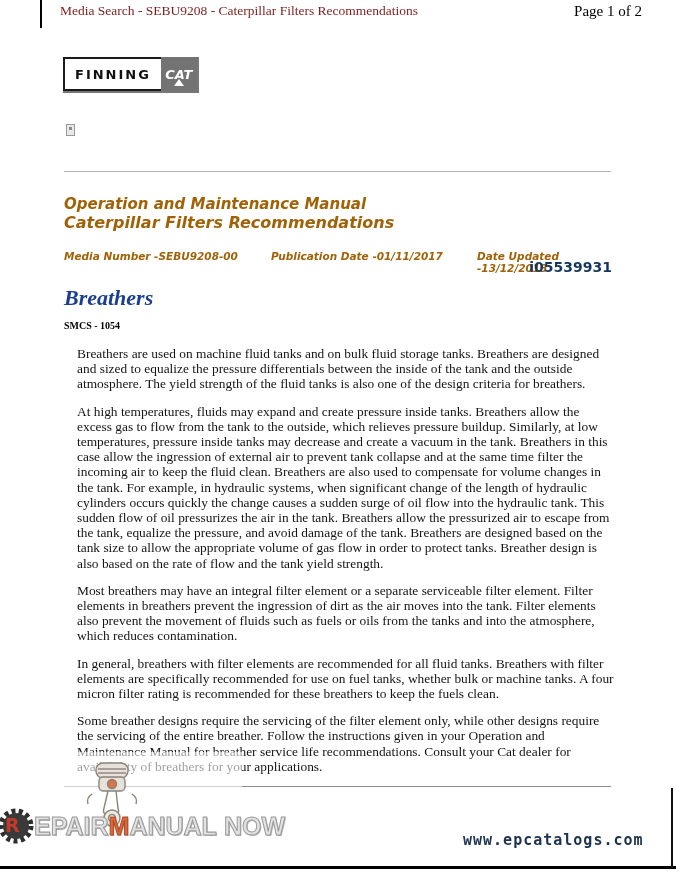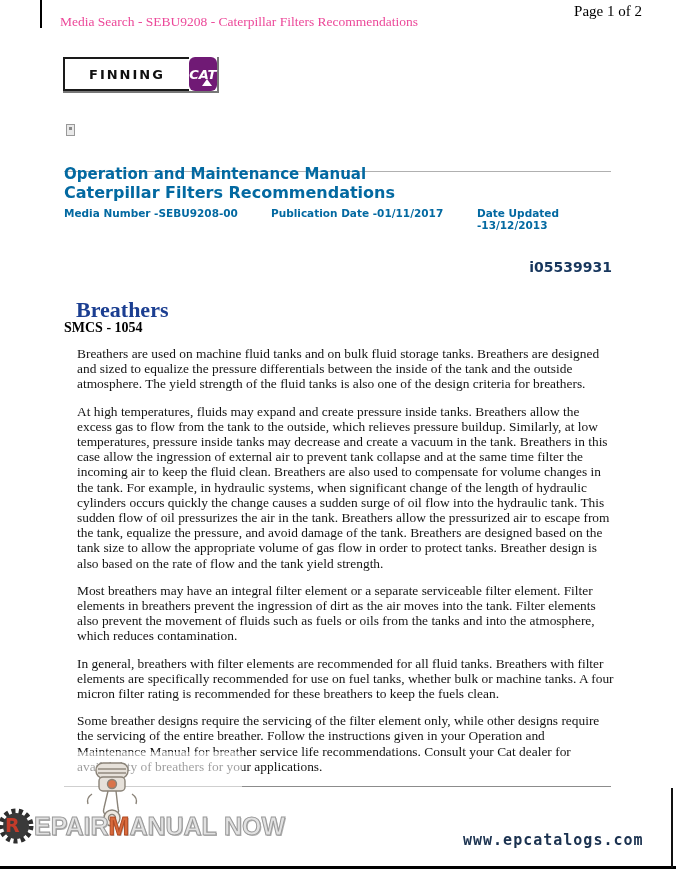--- a/index.html
+++ b/index.html
@@ -6,66 +6,66 @@
   .page{
     position:relative;width:676px;height:872px;background:#ffffff;
     overflow:hidden;font-family:"Liberation Serif",serif;color:#111;
   }
   
   .left-tick{position:absolute;left:40px;top:0;width:2px;height:28px;background:#000;}
   .bottom-frame{position:absolute;left:0;top:866px;width:676px;height:3px;background:#000;}
   .right-frame{position:absolute;left:671px;top:788px;width:2px;height:80px;background:#111;}
 
   
-  .print-header-left{position:absolute;left:60px;top:14px;font-size:13.5px;color:#ec4899;}
+  .print-header-left{position:absolute;left:60px;top:3px;font-size:13.5px;color:#7f1d1d;}
   .print-header-right{position:absolute;right:34px;top:3px;font-size:15px;color:#000;}
 
   
   .logo{position:absolute;left:63px;top:57px;display:flex;align-items:stretch;height:34px;
         border-right:2px solid #777;border-bottom:2px solid #777;}
   .logo .finning{
     display:flex;align-items:center;background:#fff;border:2px solid #1a1a1a;border-right:none;
-    padding:0 24px;font-family:"DejaVu Sans",sans-serif;font-weight:bold;font-size:13px;
+    padding:0 10px;font-family:"DejaVu Sans",sans-serif;font-weight:bold;font-size:13px;
     letter-spacing:2px;color:#101010;
   }
   .logo .catbox{
     position:relative;display:flex;align-items:center;justify-content:center;
-    width:28px;background:#701a75;color:#fff;font-family:"DejaVu Sans",sans-serif;
-    font-weight:bold;font-style:italic;font-size:13px;letter-spacing:0px;border-radius:6px;
+    width:36px;background:#737373;color:#fff;font-family:"DejaVu Sans",sans-serif;
+    font-weight:bold;font-style:italic;font-size:13px;letter-spacing:0px;
   }
   .logo .cat-tri{
     position:absolute;left:13px;bottom:5px;width:0;height:0;
     border-left:5px solid transparent;border-right:5px solid transparent;border-bottom:7px solid #fff;
   }
   
   .sis-title{
     position:absolute;left:280px;top:63px;font-family:"DejaVu Serif",serif;
     font-weight:bold;font-size:15.5px;letter-spacing:.4px;color:#000;
   }
   
   .marker{position:absolute;left:66px;top:124px;width:7px;height:10px;border:1px solid #999;
           background:#e9e9e9;}
   .marker i{display:block;width:3px;height:3px;margin:2px auto 0;background:#8a8a8a;}
 
   .rule1{position:absolute;left:64px;top:171px;width:547px;height:1px;background:#b0b0b0;}
 
   
-  .doc-header{position:absolute;left:64px;top:166px;width:548px;font-family:"DejaVu Sans",sans-serif;color:#0369a1;}
+  .doc-header{position:absolute;left:64px;top:196px;width:548px;font-family:"DejaVu Sans",sans-serif;color:#a16207;font-style:italic;}
   .doc-title{font-weight:bold;font-size:15px;line-height:17px;}
   .doc-subtitle{font-weight:bold;font-size:16px;line-height:14px;margin-top:3px;}
-  .doc-meta{position:relative;height:14px;margin-top:7px;font-weight:bold;font-size:10.5px;}
+  .doc-meta{position:relative;height:14px;margin-top:20px;font-weight:bold;font-size:10.5px;}
   .meta-media{position:absolute;left:0;}
   .meta-pub{position:absolute;left:207px;}
   .meta-upd{position:absolute;left:413px;}
 
   .doc-id{position:absolute;right:64px;top:259px;font-family:"DejaVu Sans",sans-serif;
           font-weight:bold;font-size:14px;color:#17365d;}
 
   .section-title{position:absolute;left:64px;top:285px;font-weight:bold;font-size:22px;color:#1b3e91;}
-  .smcs{position:absolute;left:64px;top:320px;font-weight:bold;font-size:14px;color:#000;}
+  .smcs{position:absolute;left:64px;top:320px;font-weight:bold;font-size:10px;color:#000;}
 
   .body-text{position:absolute;left:64px;top:346px;width:552px;z-index:1;}
   .body-text p{margin:0 0 12px 13px;font-size:13.4px;line-height:15.2px;color:#141414;}
 
   .rule2{position:absolute;left:64px;top:786px;width:547px;height:1px;background:#8c8c8c;z-index:1;}
 
   
   .fade-overlay{position:absolute;left:52px;top:752px;width:190px;height:40px;
                 background:rgba(255,255,255,0.58);z-index:2;}
 
@@ -121,21 +121,21 @@
     <div class="doc-title">Operation and Maintenance Manual</div>
     <div class="doc-subtitle">Caterpillar Filters Recommendations</div>
     <div class="doc-meta">
       <span class="meta-media">Media Number -SEBU9208-00</span>
       <span class="meta-pub">Publication Date -01/11/2017</span>
       <span class="meta-upd">Date Updated -13/12/2013</span>
     </div>
   </div>
 
   <div class="doc-id">i05539931</div>
-  <h1 class="section-title" style="margin:12px;">Breathers</h1>
+  <h1 class="section-title" style="margin:0;font-style:italic;">Breathers</h1>
   <div class="smcs">SMCS - 1054</div>
 
   <div class="body-text">
     <p>Breathers are used on machine fluid tanks and on bulk fluid storage tanks. Breathers are designed and sized to equalize the pressure differentials between the inside of the tank and the outside atmosphere. The yield strength of the fluid tanks is also one of the design criteria for breathers.</p>
     <p>At high temperatures, fluids may expand and create pressure inside tanks. Breathers allow the excess gas to flow from the tank to the outside, which relieves pressure buildup. Similarly, at low temperatures, pressure inside tanks may decrease and create a vacuum in the tank. Breathers in this case allow the ingression of external air to prevent tank collapse and at the same time filter the incoming air to keep the fluid clean. Breathers are also used to compensate for volume changes in the tank. For example, in hydraulic systems, when significant change of the length of hydraulic cylinders occurs quickly the change causes a sudden surge of oil flow into the hydraulic tank. This sudden flow of oil pressurizes the air in the tank. Breathers allow the pressurized air to escape from the tank, equalize the pressure, and avoid damage of the tank. Breathers are designed based on the tank size to allow the appropriate volume of gas flow in order to protect tanks. Breather design is also based on the rate of flow and the tank yield strength.</p>
     <p>Most breathers may have an integral filter element or a separate serviceable filter element. Filter elements in breathers prevent the ingression of dirt as the air moves into the tank. Filter elements also prevent the movement of fluids such as fuels or oils from the tanks and into the atmosphere, which reduces contamination.</p>
     <p>In general, breathers with filter elements are recommended for all fluid tanks. Breathers with filter elements are specifically recommended for use on fuel tanks, whether bulk or machine tanks. A four micron filter rating is recommended for these breathers to keep the fuels clean.</p>
     <p>Some breather designs require the servicing of the filter element only, while other designs require the servicing of the entire breather. Follow the instructions given in your Operation and Maintenance Manual for breather service life recommendations. Consult your Cat dealer for availability of breathers for your applications.</p>
   </div>
 

